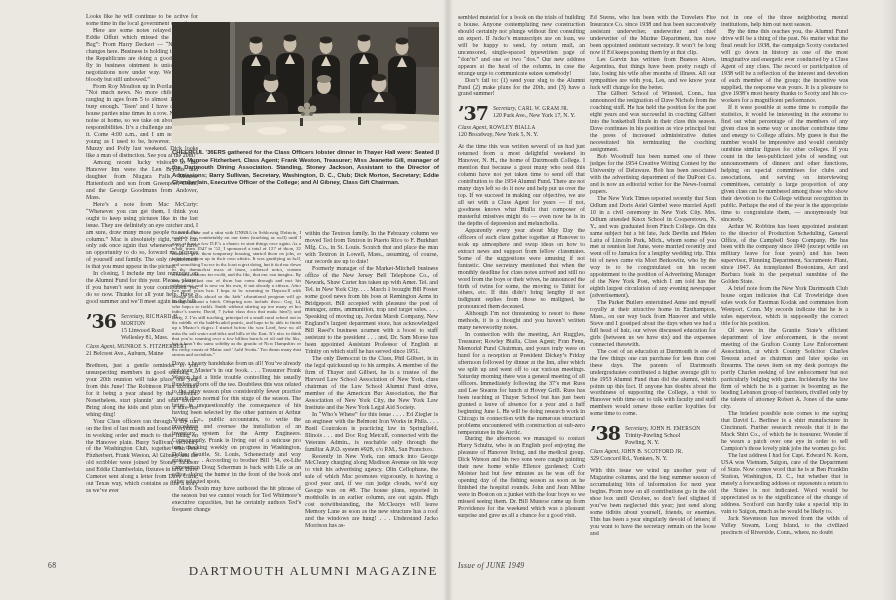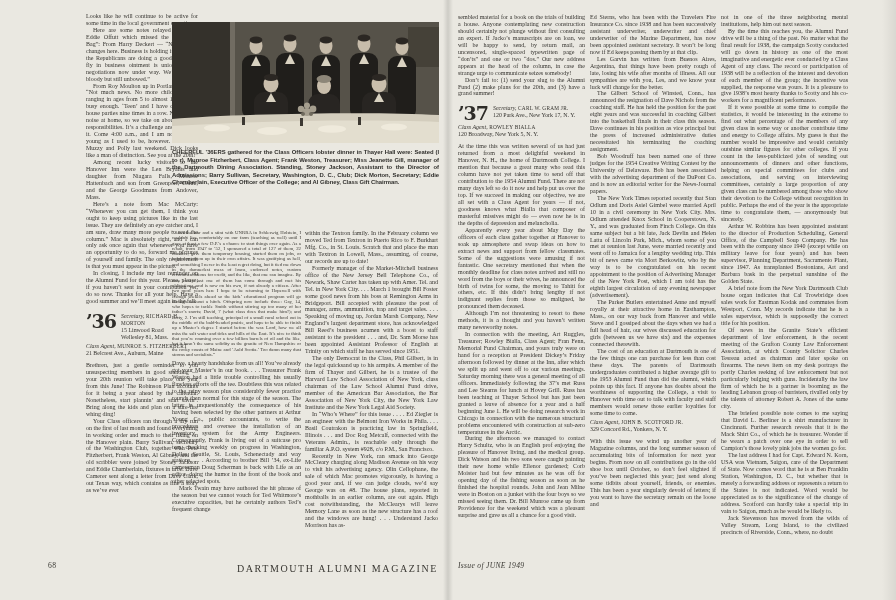--- a/index.html
+++ b/index.html
@@ -30,21 +30,21 @@
                 letter-spacing:-1px; margin-right:5px; color:#2e2c28; }
   .sec-block { display:inline-block; padding-top:1px; }
   .hl { display:block; font-size:5.9px; line-height:7px; text-align:left; text-indent:0; }
   .nm { font-size:5.3px; letter-spacing:0.25px; }
   .agent-row { font-size:5.9px; line-height:7px; margin-top:2px; text-align:left; }
   .agent-addr { font-size:5.9px; line-height:7px; margin-bottom:5px; text-align:left; }
   i { font-style:italic; }
 
   .footer-item { position:absolute; font-size:7.6px; color:#3a3833; }
   .folio { width:100%; text-align:left; letter-spacing:0.5px; }
-  .mag-title { right:10px; letter-spacing:1.6px; font-size:10px; }
+  .mag-title { right:10px; letter-spacing:1.6px; font-size:13px; }
   .issue-line { left:9px; font-style:italic; letter-spacing:0.3px; }
 </style>
 </head>
 <body>
 
 <div class="scan">
 
   <div class="page page-left">
 
     <div class="col" style="left:9px; top:13px; width:112px; height:549px;margin-left:29px;">
@@ -197,20 +197,28 @@
 
     <div class="col" style="left:141px; top:14px; width:126px; height:548px;">
       <p class="noindent">Ed Sterns, who has been with the Travelers Fire Insurance Co. since 1938 and has been successively assistant underwriter, underwriter and chief underwriter of the Marine Department, has now been appointed assistant secretary. It won’t be long now if Ed keeps passing them by at that clip.</p>
       <p>Les Garvin has written from Buenos Aires, Argentina, that things have been pretty rough of late, losing his wife after months of illness. All our sympathies are with you, Les, and we know your luck will change for the better.</p>
       <p>The Gilbert School of Winsted, Conn., has announced the resignation of Dave Nichols from the coaching staff. He has held the position for the past eight years and was successful in coaching Gilbert into the basketball finals in their class this season. Dave continues in his position as vice principal but the press of increased administrative duties necessitated his terminating the coaching assignment.</p>
       <p>Bob Woodruff has been named one of three judges for the 1954 Creative Writing Contest by the University of Delaware. Bob has been associated with the advertising department of the DuPont Co. and is now an editorial writer for the News-Journal papers.</p>
       <p>The New York Times reported recently that Stan Odlum and Doris Asiel Gimbel were married April 10 in a civil ceremony in New York City. Mrs. Odlum attended Knox School in Cooperstown, N. Y., and was graduated from Finch College. On this same subject but a bit late, Jack Devlin and Helen Latta of Lincoln Park, Mich., whom some of you met at reunion last June, were married recently and went off to Jamaica for a lengthy wedding trip. This bit of news came via Mort Berkowitz, who by the way is to be congratulated on his recent appointment to the position of Advertising Manager of the New York Post, which I am told has the eighth largest circulation of any evening newspaper (advertisement).</p>
       <p>The Parker Butlers entertained Anne and myself royally at their attractive home in Easthampton, Mass., on our way back from Hanover and while Steve and I gossiped about the days when we had a full head of hair, our wives discussed education for girls (between us we have six) and the expenses connected therewith.</p>
       <p>The cost of an education at Dartmouth is one of the few things one can purchase for less than cost these days. The parents of Dartmouth undergraduates contributed a higher average gift to the 1953 Alumni Fund than did the alumni, which points up this fact. If anyone has doubts about the worthiness of supporting the College, a visit to Hanover with time out to talk with faculty and staff members would renew those earlier loyalties for some time to come.</p>
 
+      <div class="class-head">
+        <span class="class-year">’38</span>
+        <span class="sec-block">
+          <span class="hl"><i>Secretary,</i> <span class="nm">JOHN H. EMERSON</span></span>
+          <span class="hl">Trinity-Pawling School</span>
+          <span class="hl">Pawling, N. Y.</span>
+        </span>
+      </div>
       <div class="agent-row"><i>Class Agent,</i> <span class="nm">JOHN B. SCOTFORD JR.</span></div>
       <div class="agent-addr">329 Concord Rd., Yonkers, N. Y.</div>
 
       <p class="noindent">With this issue we wind up another year of Magazine columns, and the long summer season of accumulating bits of information for next year begins. From now on all contributions go in the old shoe box until October, so don’t feel slighted if you’ve been neglected this year; just send along some tidbits about yourself, friends, or enemies. This has been a year singularly devoid of letters; if you want to have the secretary remain on the loose and</p>
     </div>
 
     <div class="col" style="left:272px; top:14px; width:127px; height:548px;">
       <p class="noindent">not in one of the three neighboring mental institutions, help him out next season.</p>
       <p>By the time this reaches you, the Alumni Fund drive will be a thing of the past. No matter what the final result for 1938, the campaign Scotty conducted will go down in history as one of the most imaginative and energetic ever conducted by a Class Agent of any class. The record or participation of 1938 will be a reflection of the interest and devotion of each member of the group; the incentive was supplied, the response was yours. It is a pleasure to give 1938’s most hearty thanks to Scotty and his co-workers for a magnificent performance.</p>
       <p>If it were possible at some time to compile the statistics, it would be interesting in the extreme to find out what percentage of the members of any given class in some way or another contribute time and energy to College affairs. My guess is that the number would be impressive and would certainly outshine similar figures for other colleges. If you count in the less-publicized jobs of sending out announcements of dinners and other functions, helping on special committees for clubs and associations, and serving on interviewing committees, certainly a large proportion of any given class can be numbered among those who show their devotion to the College without recognition in public. Perhaps the end of the year is the appropriate time to congratulate them, — anonymously but sincerely.</p>

